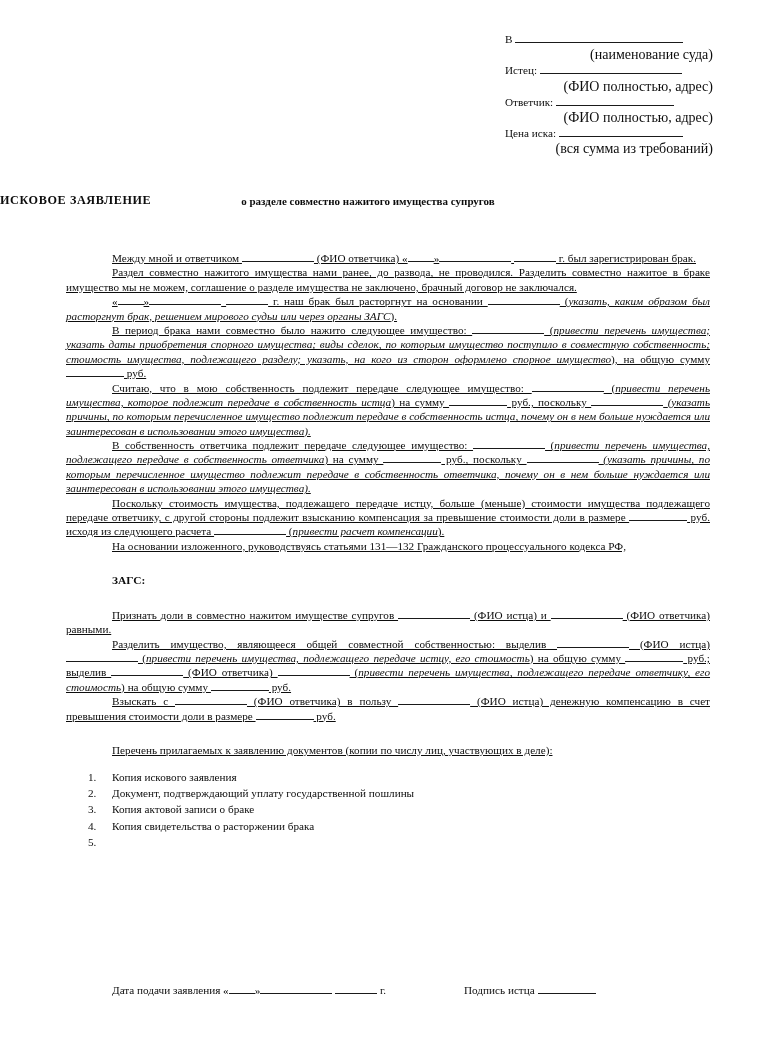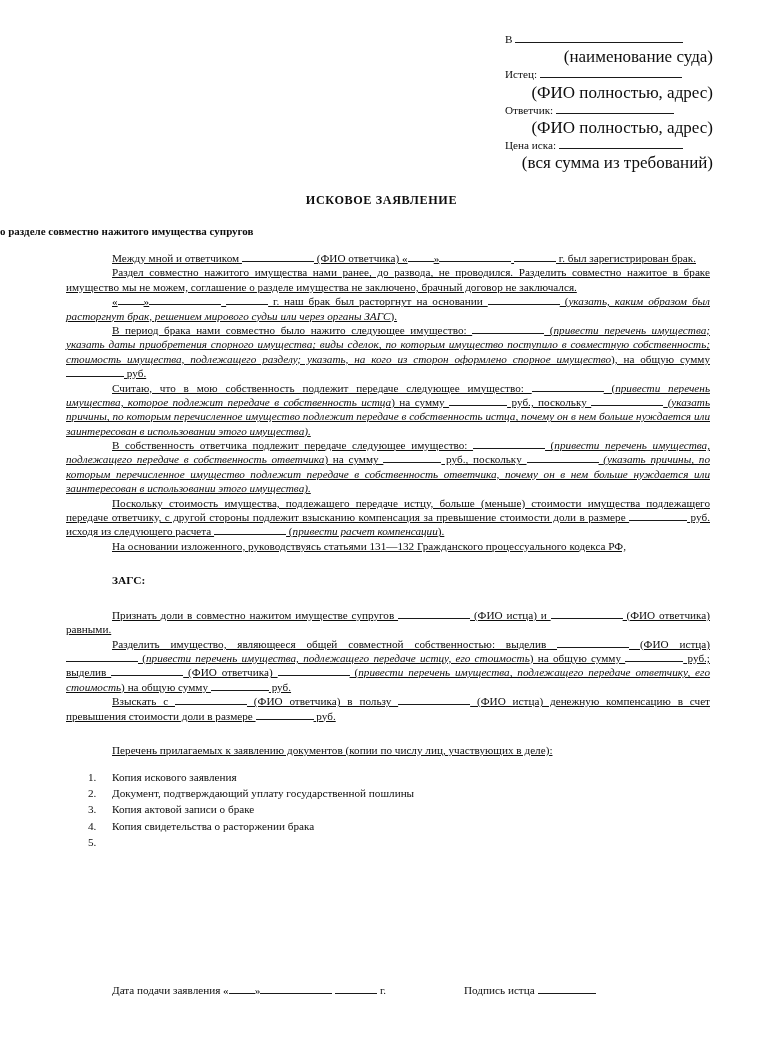--- a/index.html
+++ b/index.html
@@ -34,41 +34,42 @@
     width: 208px;
     text-align: right;
   }
   .header-row {
     font-size: 11.2px;
     line-height: 1.18;
     white-space: nowrap;
     text-align: left;
   }
   .header-hint {
-    font-size: 17px;
+    font-size: 14px;
     line-height: 1.3;
     white-space: nowrap;
   }
 
   
   .doc-title {
     position: absolute;
     left: 0;
     top: 193px;
     width: 763px;
-    text-align: center;
+    text-align: left;
     font-weight: bold;
     font-size: 12.2px;
     letter-spacing: 0.6px;
   }
   .doc-subtitle {
     position: absolute;
     left: 0;
-    top: 224px;
+    top: 194px;
     width: 736px;
+    text-align: center;
     font-weight: bold;
     font-size: 11px;
   }
 
   
   .body-wrap {
     position: absolute;
     left: 66px;
     top: 251px;
     width: 644px;

